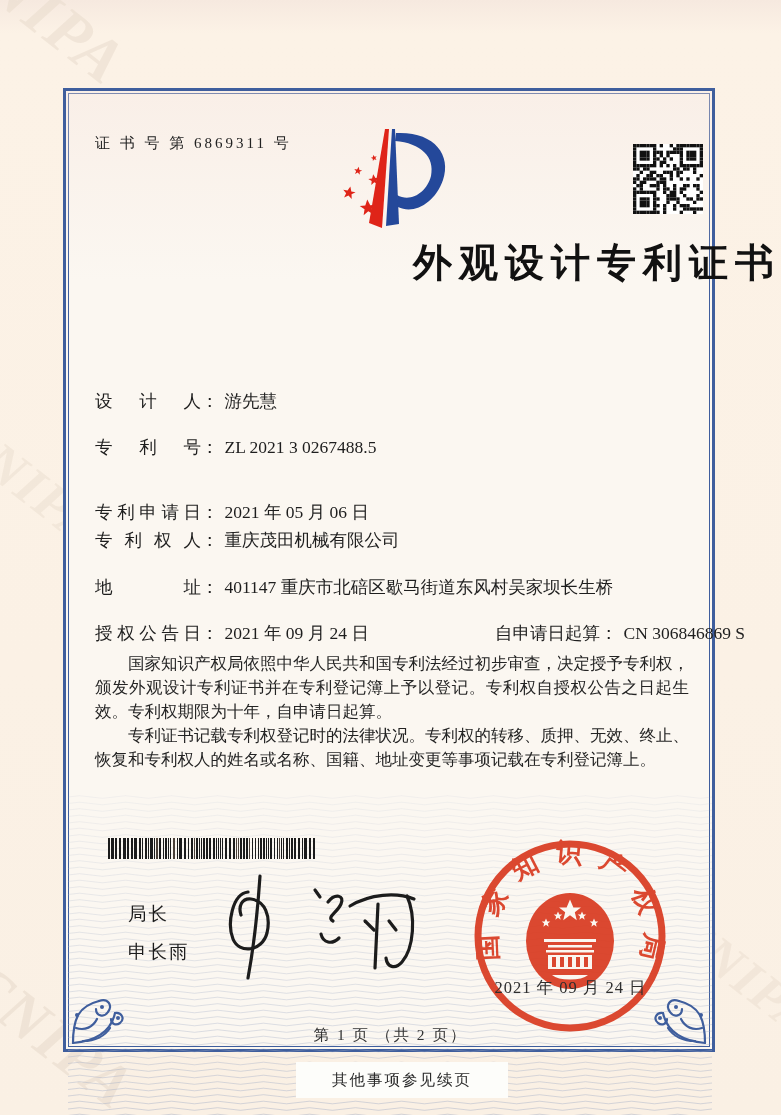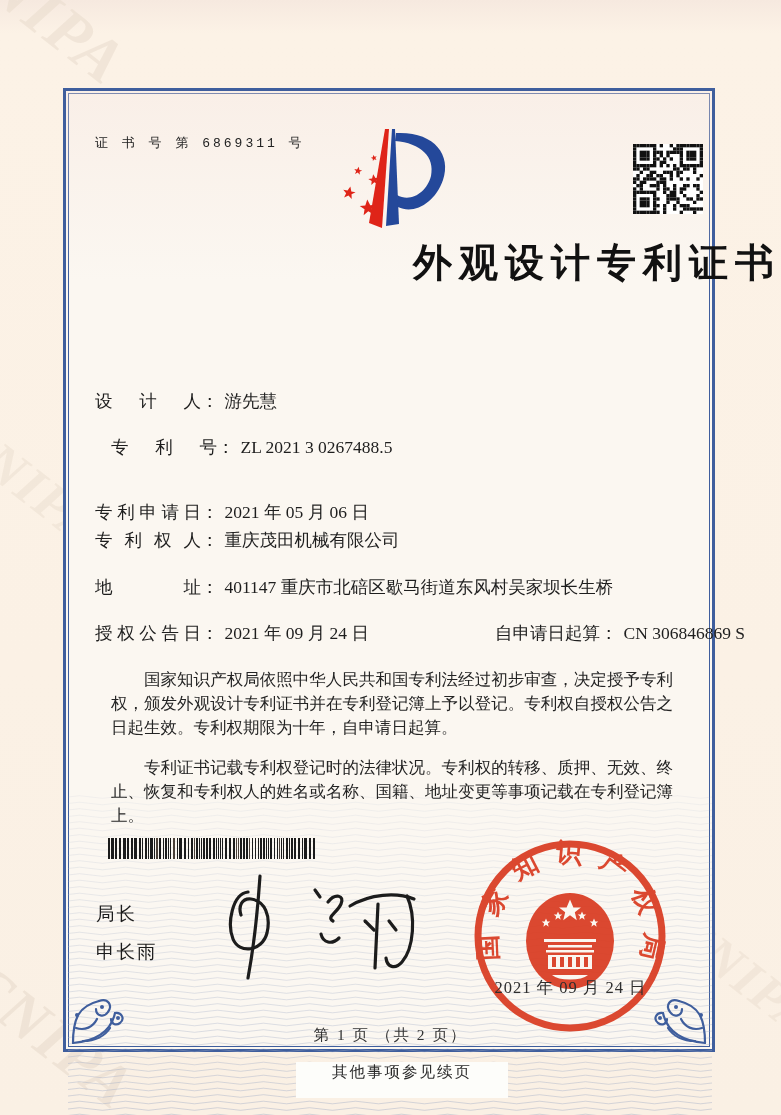--- a/index.html
+++ b/index.html
@@ -8,44 +8,44 @@
         background:linear-gradient(180deg,#f6e9df 0%,#fcf2e6 3%,#fbf1e5 60%,#faf0e4 100%);}
   .watermark{position:absolute;font-style:italic;font-weight:bold;
              transform:rotate(38deg);color:#e9dccd;opacity:.55;letter-spacing:2px;
              font-family:"Liberation Serif","DejaVu Serif",serif;pointer-events:none;user-select:none;}
   .frame{position:absolute;left:63px;top:88px;width:652px;height:964px;
          border:3px solid #3f5e9d;background:#fbf7f1;box-sizing:border-box;}
   .frame-inner{position:absolute;left:2px;top:2px;right:2px;bottom:2px;
                border:1.5px solid #3f5e9d;pointer-events:none;}
   .pink-tint{position:absolute;left:0;top:0;width:100%;height:190px;
              background:linear-gradient(180deg,rgba(246,224,214,.35),rgba(246,224,214,0));pointer-events:none;}
-  .cert-no{position:absolute;left:95px;top:134px;font-size:13px;letter-spacing:3px;color:#222;font-family:Liberation Mono, monospace;}
+  .cert-no{position:absolute;left:95px;top:134px;font-size:15px;letter-spacing:3px;color:#222;}
   .qr{position:absolute;left:633px;top:144px;width:70px;height:70px;}
   .logo{position:absolute;left:330px;top:124px;width:130px;height:114px;}
   .title{position:absolute;left:0;top:236px;width:781px;text-align:right;
          font-size:39px;font-weight:bold;color:#111;letter-spacing:7px;}
   .field-row{position:absolute;left:95px;font-size:17.5px;color:#1e1e1e;white-space:nowrap;}
   .f-label{display:inline-block;width:106px;text-align:justify;text-align-last:justify;vertical-align:top;}
   .f-colon{display:inline-block;margin-right:6px;}
   .grant-no{position:absolute;left:400px;top:0;}
   .paras{position:absolute;left:95px;top:652px;width:594px;font-size:16.5px;
          line-height:24px;color:#242424;text-align:justify;}
-  .paras p{margin:16px;text-indent:2em;}
+  .paras p{margin:0;text-indent:2em;}
   .barcode{position:absolute;left:108px;top:838px;width:210px;height:21px;}
   .director{position:absolute;left:96px;top:901px;font-size:18.5px;color:#1c1c1c;
             font-family:"Liberation Sans","DejaVu Sans",sans-serif;}
-  .director div{margin-bottom:13px;letter-spacing:2px;}
+  .director div{margin-bottom:13px;letter-spacing:2px;margin-left:32px;}
   .sig{position:absolute;left:218px;top:866px;width:215px;height:118px;}
   .seal{position:absolute;left:467px;top:839px;width:207px;height:197px;}
   .seal-date{position:absolute;left:468px;top:977px;width:205px;text-align:center;
              font-size:16.5px;color:#2e2e2e;letter-spacing:1px;z-index:6;}
   .page-indicator{position:absolute;left:0;top:1025px;width:781px;text-align:center;
                   font-size:15.5px;color:#333;letter-spacing:2px;}
   .cont-box{position:absolute;left:296px;top:1062px;width:212px;height:36px;background:#fdfdfa;
-            display:flex;justify-content:center;}
+            display:flex;align-items:center;justify-content:center;}
   .cont-note{font-size:15.5px;color:#2a2a2a;letter-spacing:2px;}
   .waves{position:absolute;left:2px;top:702px;width:644px;height:346px;pointer-events:none;}
   .corner{position:absolute;width:80px;height:80px;z-index:3;pointer-events:none;}
   .corner.bl{left:3px;bottom:3px;}
   .corner.br{right:3px;bottom:3px;transform:scaleX(-1);}
 </style>
 </head>
 <body>
 
 <div class="page">
@@ -393,21 +393,21 @@
       <polygon points="62,5 65,5 69,100 56,102"></polygon>
       <path d="M66,9 C103,7 122,30 113,56 C105,79 84,91 68,83 L67,71 C81,79 97,68 101,52 C105,33 91,19 65,17 Z"></path>
     </g>
   </svg>
 
   <div class="title">外观设计专利证书</div>
 
   <div class="field-row" style="top:389px;">
     <span class="f-label">设计人</span><span class="f-colon">：</span><span>游先慧</span>
   </div>
-  <div class="field-row" style="top:435px;margin-left:16px;">
+  <div class="field-row" style="top:435px;">
     <span class="f-label">专利号</span><span class="f-colon">：</span><span>ZL 2021 3 0267488.5</span>
   </div>
   <div class="field-row" style="top:500px;">
     <span class="f-label">专利申请日</span><span class="f-colon">：</span><span>2021 年 05 月 06 日</span>
   </div>
   <div class="field-row" style="top:528px;">
     <span class="f-label">专利权人</span><span class="f-colon">：</span><span>重庆茂田机械有限公司</span>
   </div>
   <div class="field-row" style="top:575px;">
     <span class="f-label">地址</span><span class="f-colon">：</span><span>401147 重庆市北碚区歇马街道东风村吴家坝长生桥</span>

